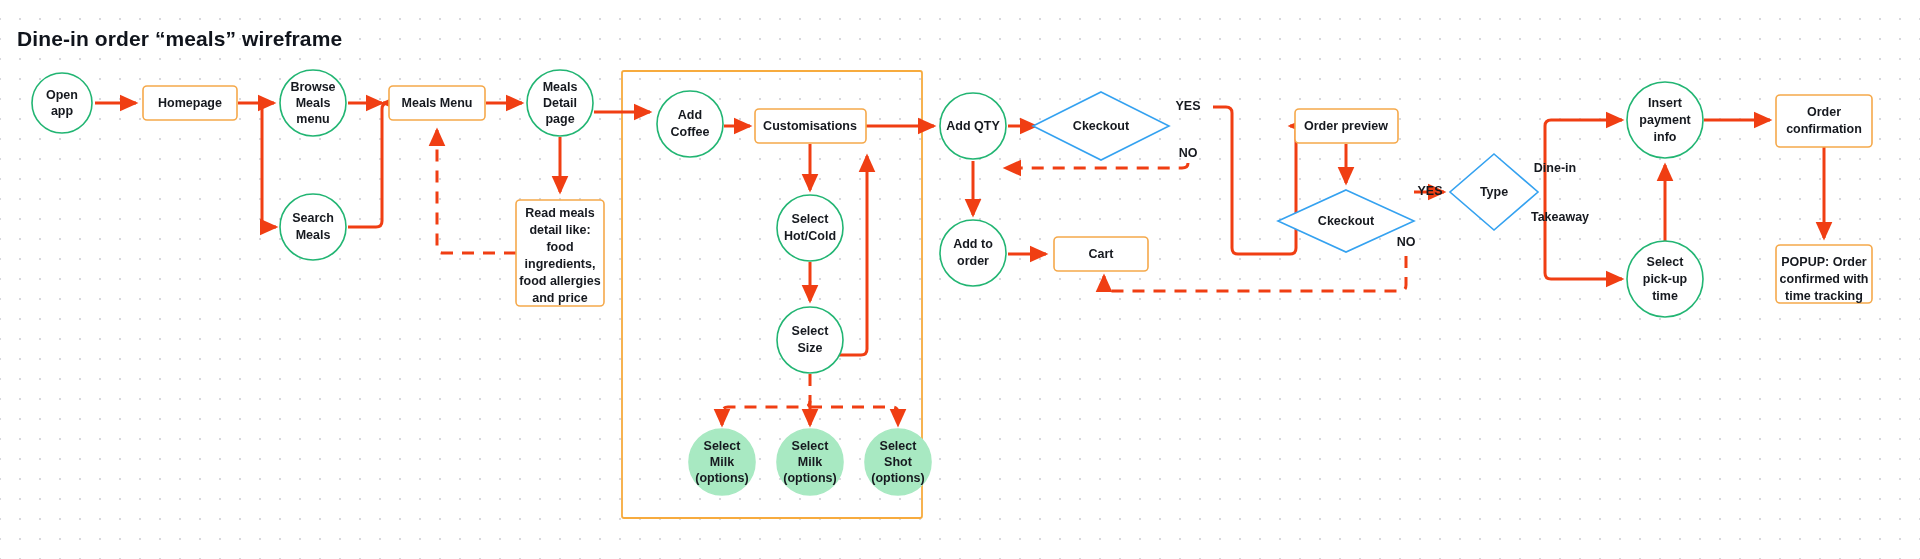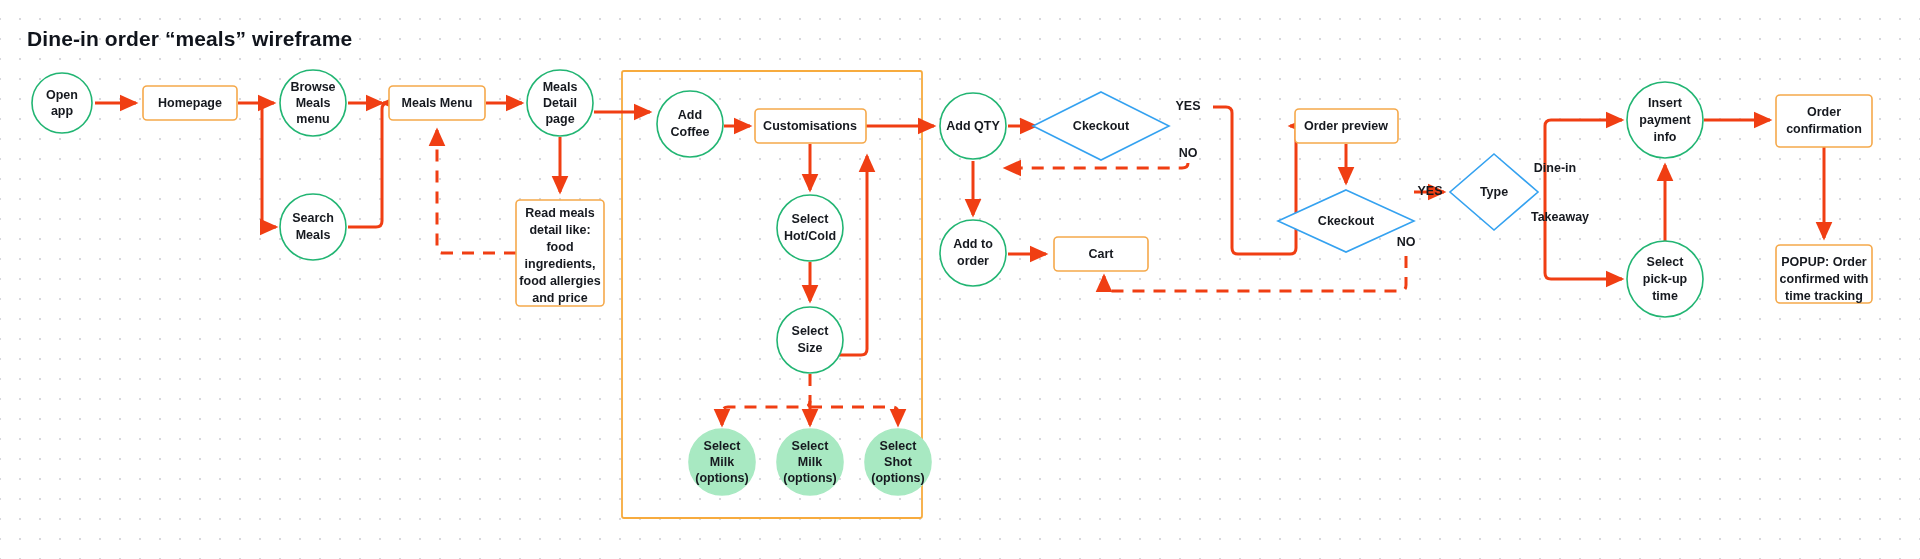--- a/index.html
+++ b/index.html
@@ -14,21 +14,21 @@
     position:absolute;inset:0;
     width:1920px;height:559px;
     background-color:#ffffff;
     background-image:
       radial-gradient(circle, #d8d8dd 1.1px, rgba(0,0,0,0) 1.2px);
     background-size:20px 20px;
     background-position:10px 9px;
   }
   #title{
     position:absolute;
-    left:27px;top:27px;
+    left:17px;top:27px;
     font-size:21px;
     font-weight:bold;
     color:#10141c;
     letter-spacing:.1px;
     white-space:nowrap;
   }
   svg#flow{
     position:absolute;left:0;top:0;
     width:1920px;height:559px;
   }

